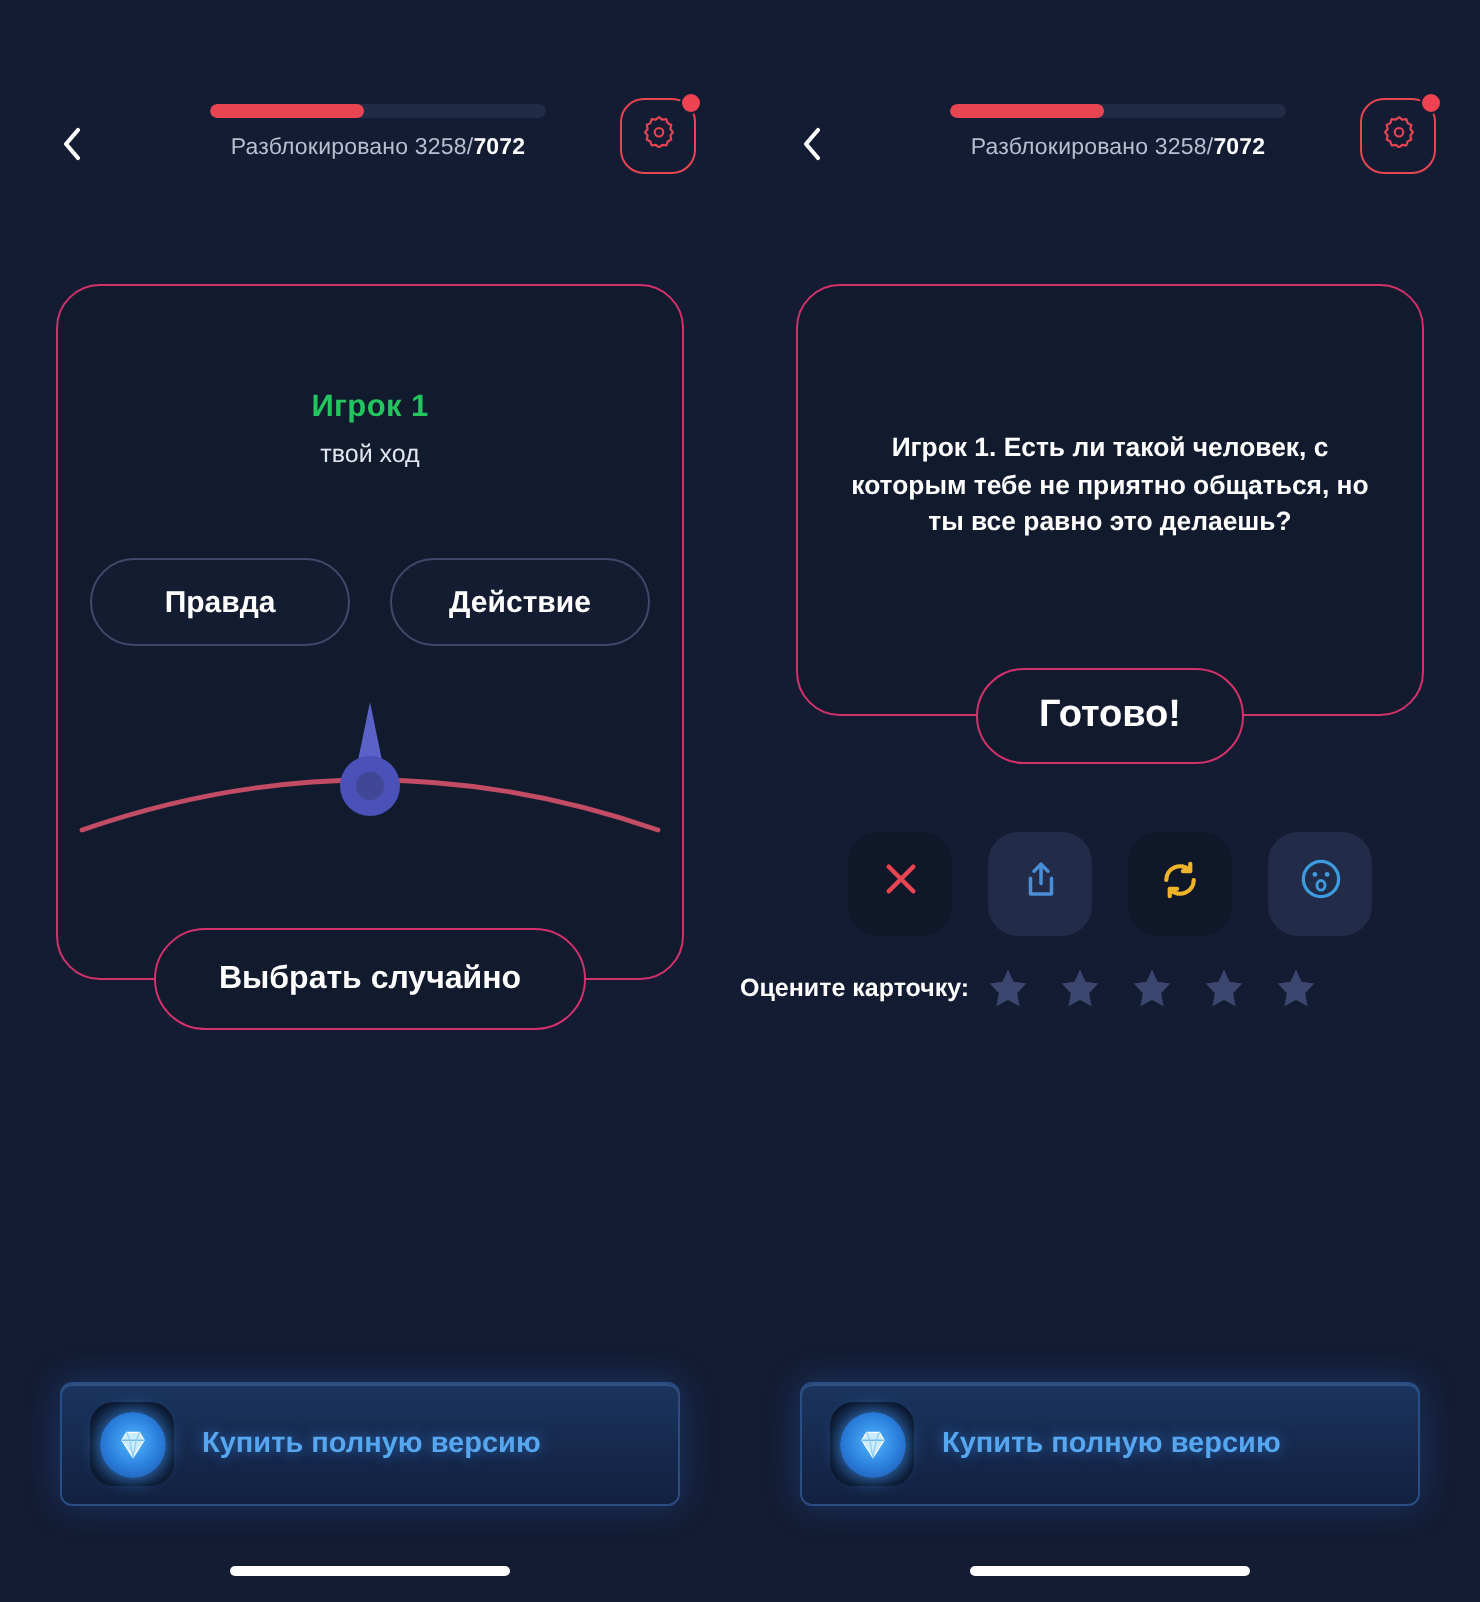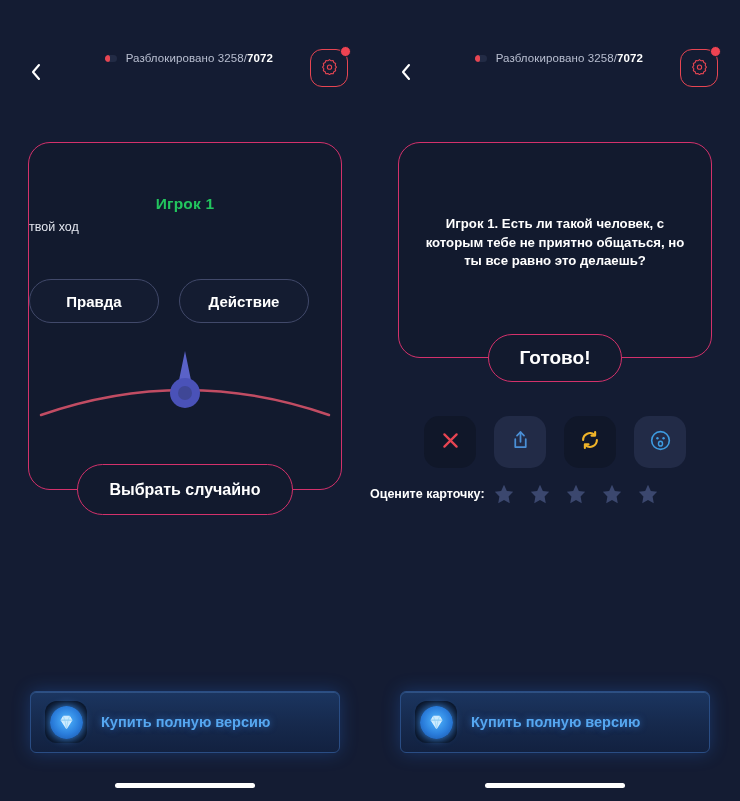--- a/index.html
+++ b/index.html
@@ -19,21 +19,21 @@
   }
   .back-btn {
     position:absolute; left:22px; top:8px;
     width:28px; height:28px;
     display:flex; align-items:center; justify-content:center;
   }
   .back-btn svg { width:14px; height:20px; }
 
   .progress-wrap {
     position:absolute; left:105px; top:0px; width:168px;
-    display:flex; flex-direction:row; align-items:center; gap:9px;
+    display:flex; flex-direction:column; align-items:center; gap:9px;
   }
   .progress-track {
     width:168px; height:7px; border-radius:4px; background:#222b45;
     overflow:hidden;
   }
   .progress-fill { height:100%; border-radius:4px; background:#e74552; }
   .progress-label {
     font-size:11.5px; color:#b9bfd1; letter-spacing:.1px; white-space:nowrap;
   }
   .progress-label b { color:#ffffff; font-weight:700; }
@@ -61,26 +61,26 @@
     background:#121a2e;
   }
   .card-left { height:348px; }
   .card-right { height:216px; }
 
   .player-name {
     text-align:center; color:#22c55e; font-size:15.5px; font-weight:700;
     margin-top:52px; letter-spacing:.2px;
   }
   .player-turn {
-    color:#e3e6ef; font-size:12.5px; font-weight:400;
+    text-align:center; color:#e3e6ef; font-size:12.5px; font-weight:400;
     margin-top:7px;
   }
 
   .choice-row {
-    display:flex; gap:20px; margin-top:45px;
+    display:flex; justify-content:center; gap:20px; margin-top:45px;
   }
   .choice-btn {
     min-width:130px; height:44px; border-radius:22px;
     border:1.3px solid #41496a; background:#141c31;
     color:#ffffff; font-size:15px; font-weight:600;
     display:flex; align-items:center; justify-content:center;
   }
 
   
   .spinner {

